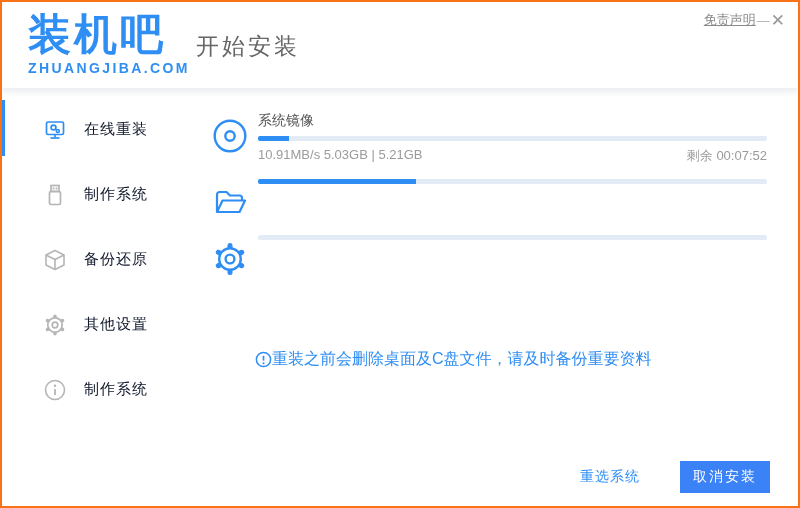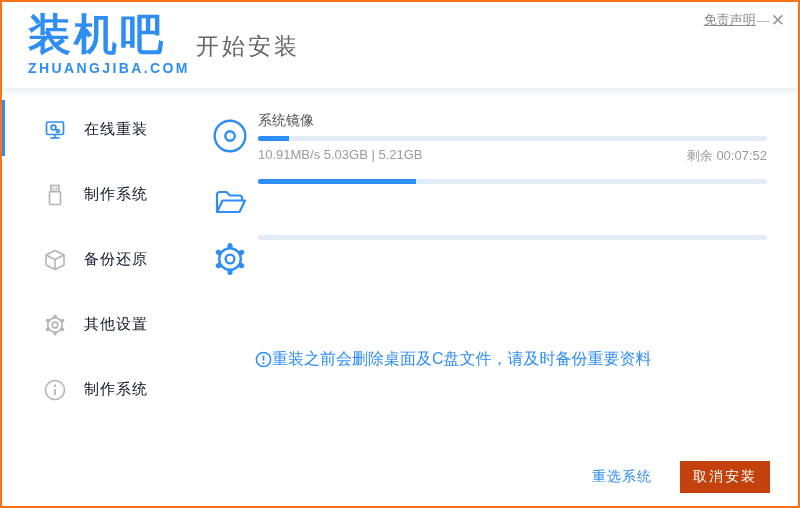--- a/index.html
+++ b/index.html
@@ -50,25 +50,25 @@
   .bar { height: 5px; background: #e2ebf6; border-radius: 2px; overflow: hidden; }
   .bar-fill { height: 100%; width: 0; background: #2f8ef4; }
   .task-stats { display: flex; justify-content: space-between; margin-top: 6px;
                 font-size: 13px; color: #9b9b9b; }
 
   .notice { margin-top: 72px; margin-left: 43px; display: flex; align-items: center;
             color: #2f8ef4; font-size: 16px; }
   .notice svg { flex: none; }
 
   .footer-actions { position: absolute; right: 28px; bottom: 13px; display: flex;
-                    align-items: center; gap: 28px; }
+                    align-items: center; gap: 40px; }
   .reselect-btn { color: #2f8ef4; font-size: 14px; background: none; border: none;
                   letter-spacing: 1px; cursor: pointer;
                   font-family: "Liberation Sans", "DejaVu Sans", sans-serif; }
-  .cancel-btn { width: 90px; height: 32px; background: #c2410c; color: #fff; border: none;
+  .cancel-btn { width: 90px; height: 32px; background: #3b82f6; color: #fff; border: none;
                 font-size: 14px; letter-spacing: 2px; cursor: pointer;
                 font-family: "Liberation Sans", "DejaVu Sans", sans-serif; }
 </style>
 </head>
 <body>
 
 <div class="window">
 
   <div class="header">
     <div class="logo">

